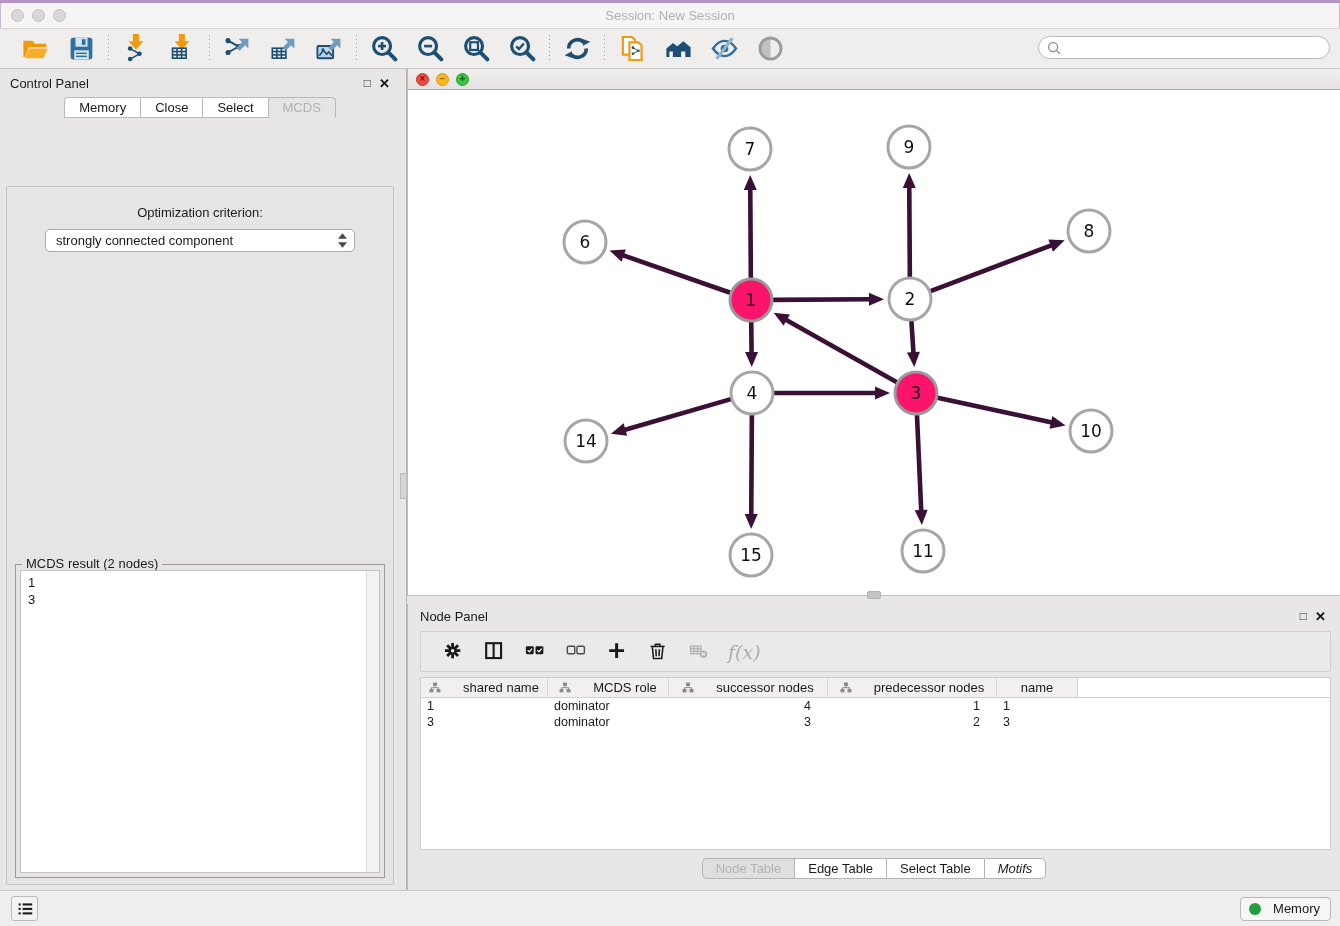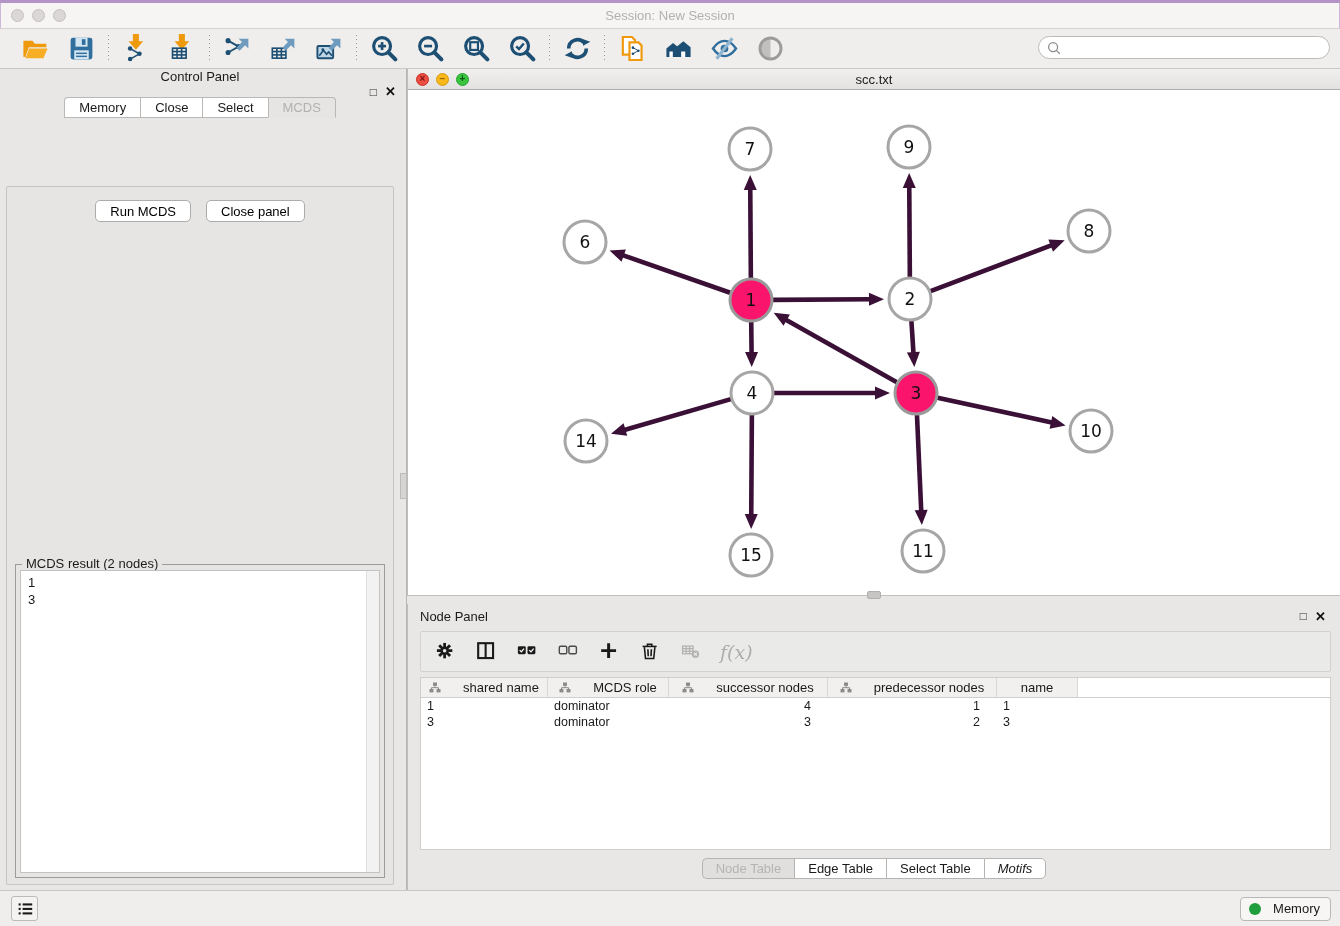--- a/index.html
+++ b/index.html
@@ -33,21 +33,21 @@
   .tb-btn svg { width:29px; height:29px; }
   .searchbox { position:absolute; right:10px; top:7px; width:292px; height:23px;
     background:#fff; border:1px solid #bbb; border-radius:12px;
     display:flex; align-items:center; padding-left:6px; }
   .searchbox input { border:none; outline:none; flex:1; height:18px;
     font-family:"Liberation Sans",sans-serif; font-size:12px; background:transparent; }
   
   .main { position:absolute; top:66px; left:0; right:0; height:824px; display:flex; }
   
   .control-panel { width:400px; height:100%; background:#e8e7e6; position:relative; }
-  .cp-header { height:28px; display:flex; align-items:center; padding:0 4px;flex-direction:column; }
+  .cp-header { height:28px; display:flex; align-items:center; padding:0 10px; }
   .panel-title { font-size:13px; color:#1a1a1a; }
   .panel-ctrls { margin-left:auto; display:flex; gap:8px; align-items:center; }
   .float-glyph { font-size:12px; color:#333; cursor:pointer; }
   .close-glyph { font-size:13px; font-weight:bold; color:#111; cursor:pointer; }
   .cp-tabs { display:flex; justify-content:center; position:relative; z-index:2; }
   .cp-tab { height:21px; padding:0 14px; background:#fff; border:1px solid #b9b8b6;
     border-right:none; display:flex; align-items:center; font-size:13px; cursor:pointer; }
   .cp-tab:first-child { border-top-left-radius:4px; }
   .cp-tab:last-child { border-right:1px solid #b9b8b6; border-top-right-radius:4px; }
   .cp-tab.selected { background:#e6e5e4; color:#b2b1b0; border-bottom:1px solid #e6e5e4; }
@@ -97,21 +97,21 @@
     width:14px; height:8px; background:#c6c5c3; border:1px solid #b1b0ae; border-radius:2px; }
   
   .h-splitter { height:9px; background:#e8e7e6; border-top:1px solid #c2c1bf;
     cursor:row-resize; }
   
   .table-panel { flex:1; background:#e8e7e6; position:relative;
     border-left:1px solid #bdbcba; }
   .tp-header { height:24px; display:flex; align-items:center; padding:0 14px 0 12px; }
   .tp-toolbar { position:absolute; top:27px; left:12px; right:9px; height:41px;
     background:#eaeae8; border:1px solid #d2d1cf; border-radius:2px;
-    display:flex; align-items:center; gap:17px; padding-left:12px; }
+    display:flex; align-items:center; gap:17px; padding-left:20px; }
   .tp-tool { width:24px; height:24px; display:flex; align-items:center;
     justify-content:center; cursor:pointer; }
   .tp-tool.disabled { cursor:default; }
   .tp-tool svg { width:21px; height:21px; }
   .fx-glyph { font-family:"DejaVu Serif",serif; font-style:italic; font-size:19px;
     color:#adacaa; }
   .tp-table { position:absolute; top:73px; left:12px; right:9px; height:173px;
     background:#fff; border:1px solid #cfcecc; overflow:hidden; }
   .tp-head-row { display:flex; height:20px; background:#f1f0ef;
     border-bottom:1px solid #d0cfcd; }
@@ -342,23 +342,31 @@
         <span class="close-glyph">✕</span>
       </span>
     </div>
     <div class="cp-tabs" id="cp-tabs">
         <div class="cp-tab">Memory</div>
         <div class="cp-tab">Close</div>
         <div class="cp-tab">Select</div>
         <div class="cp-tab selected">MCDS</div>
       </div>
     <div class="cp-body">
-      <div class="cp-buttons">
-        <button class="cp-btn">Run MCDS</button>
-        <button class="cp-btn">Close panel</button>
+      <div class="criterion-label">Optimization criterion:</div>
+      <div class="select-wrap">
+        <span>strongly connected component</span>
+        <span class="select-steppers">
+          <svg width="9" height="6" viewBox="0 0 10 6">
+              <polygon points="5,0 10,6 0,6" fill="#4a4a4a"></polygon>
+            </svg>
+          <svg width="9" height="6" viewBox="0 0 10 6">
+              <polygon points="0,0 10,0 5,6" fill="#4a4a4a"></polygon>
+            </svg>
+        </span>
       </div>
       <div class="groupbox">
         <span class="groupbox-legend">MCDS result (2 nodes)</span>
         <div class="result-area">
           <div class="result-text" id="result-text">1
 3</div>
           <div class="result-scrollbar"></div>
         </div>
       </div>
     </div>
@@ -370,21 +378,20 @@
 
   <div class="right-col">
 
     <div class="network-window">
       <div class="nw-titlebar">
         <div class="nw-traffic">
           <div class="nw-dot red">×</div>
           <div class="nw-dot yellow">−</div>
           <div class="nw-dot green">+</div>
         </div>
-        <div class="nw-title">scc.txt</div>
       </div>
       <div class="nw-canvas">
         <svg id="graph-svg" width="932" height="505" viewBox="0 0 932 505">
             <g>
               <line x1="342.85430783059013" y1="188.00048241911261" x2="342.2582724821356" y2="97.99914480248216" stroke="#3a1036" stroke-width="4.6"></line>
               <polygon points="342.1721816547571,84.99942986832144 348.7713746918896,99.95605553250992 335.7716597577289,100.04214635988846" fill="#3a1036"></polygon>
             </g>
             <g>
               <line x1="322.23121807335133" y1="202.7434376400866" x2="213.81738614269537" y2="164.86390600166465" stroke="#3a1036" stroke-width="4.6"></line>
               <polygon points="201.54492409513023,160.5759373344431 217.84944156054692,159.38736246514694 213.56147289332537,171.65982451271205" fill="#3a1036"></polygon>

